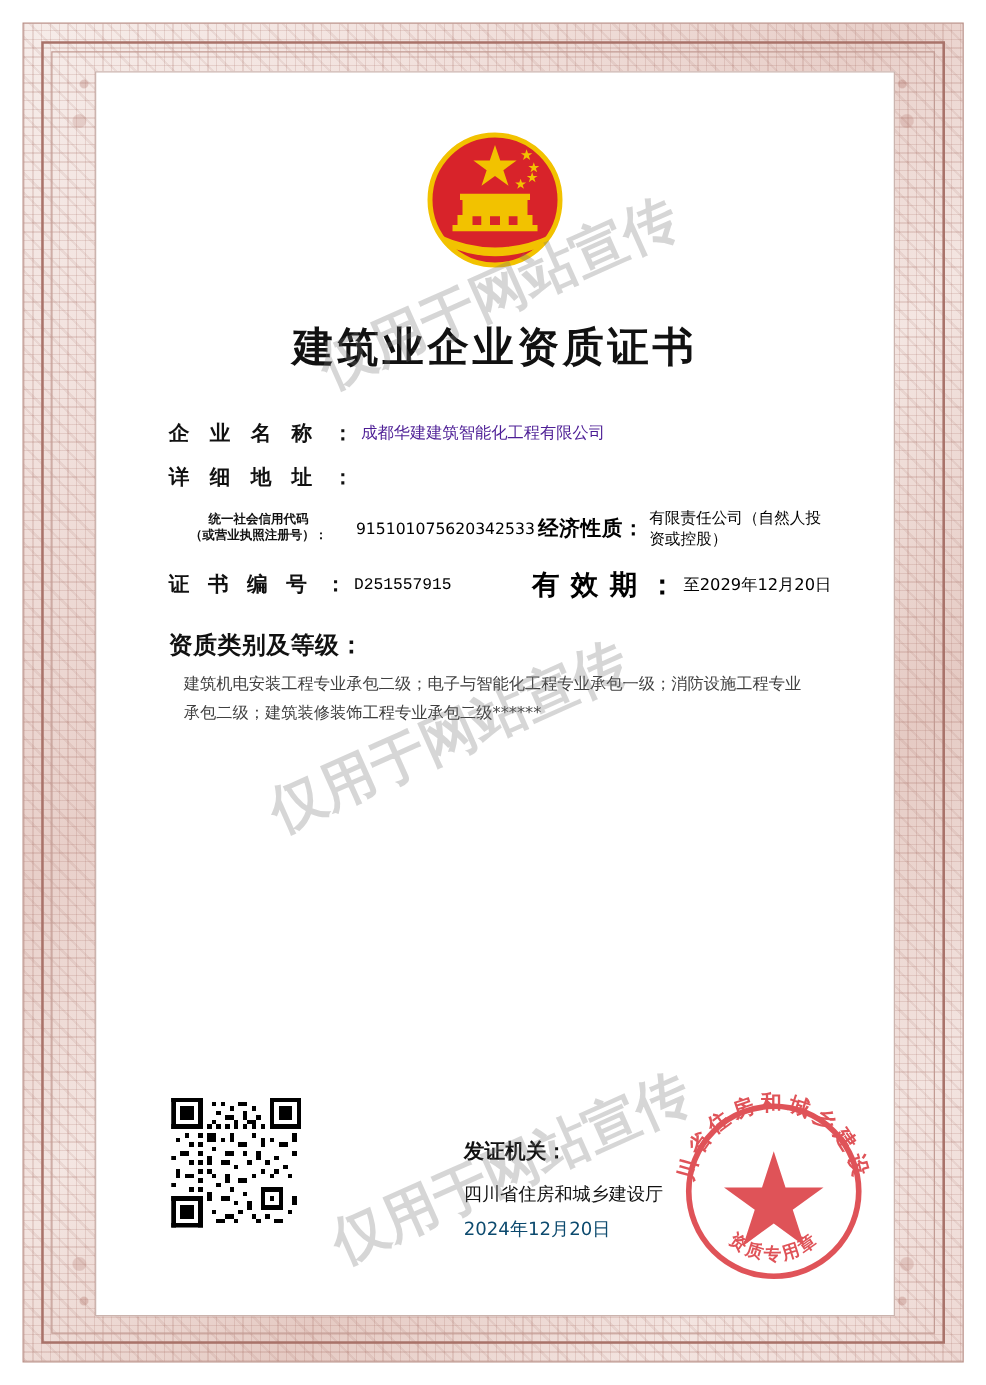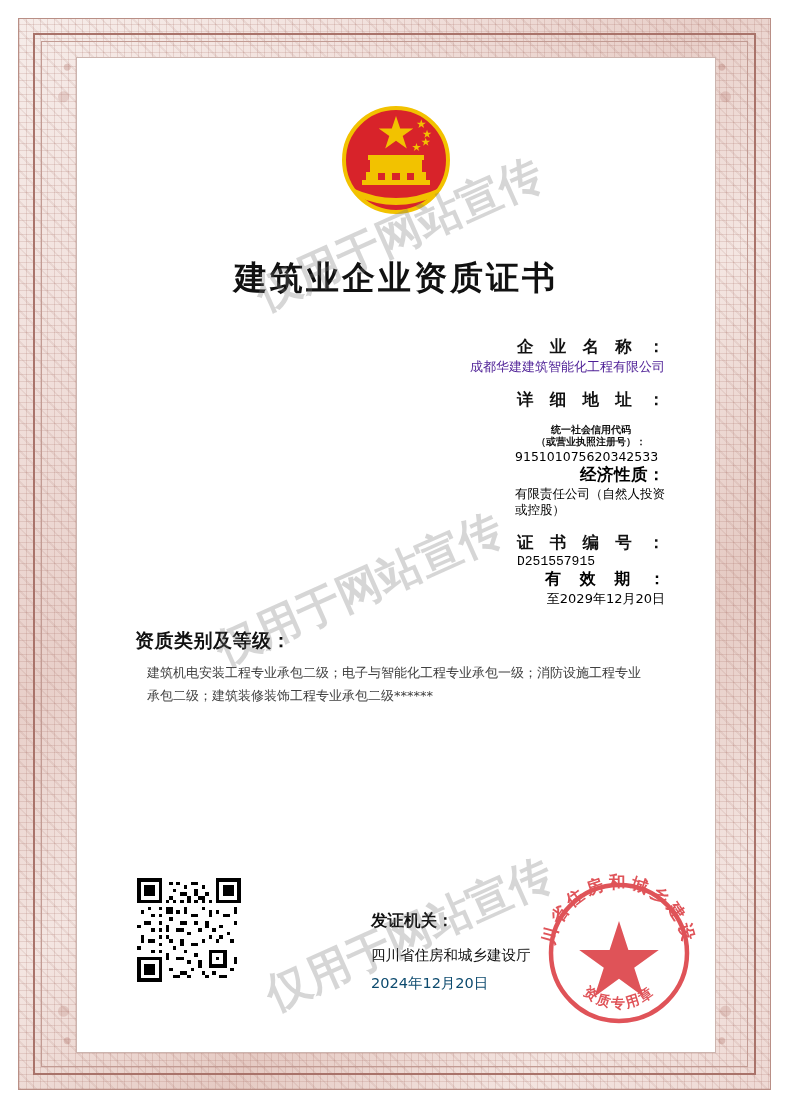--- a/index.html
+++ b/index.html
@@ -99,24 +99,23 @@
 
   
   .fields {
     position: absolute;
     left: 58px;
     top: 278px;
     width: 530px;
   }
   .row {
     display: flex;
-    align-items: flex-end;
+    align-items: center;
     margin-bottom: 13px;
     min-height: 22px;
-    flex-direction: column;
   }
   .label {
     font-family: "DejaVu Sans", "Liberation Sans", sans-serif;
     font-weight: bold;
     font-size: 16.5px;
     color: #111;
     white-space: nowrap;
     letter-spacing: 0.5px;
   }
   .label-wide {
@@ -167,21 +166,21 @@
   .row-split .cert-no-value {
     font-family: Liberation Mono, monospace;
     font-size: 13px;
     padding-left: 6px;
     width: 148px;
     white-space: nowrap;
   }
   .row-split .label2 {
     font-family: "DejaVu Sans", "Liberation Sans", sans-serif;
     font-weight: bold;
-    font-size: 16px;
+    font-size: 22px;
     white-space: nowrap;
     width: 120px;
     display: inline-block;
     text-align: justify;
     text-align-last: justify;
   }
   .row-split .valid-value {
     font-family: "DejaVu Sans", "Liberation Sans", sans-serif;
     font-size: 13px;
     padding-left: 6px;

